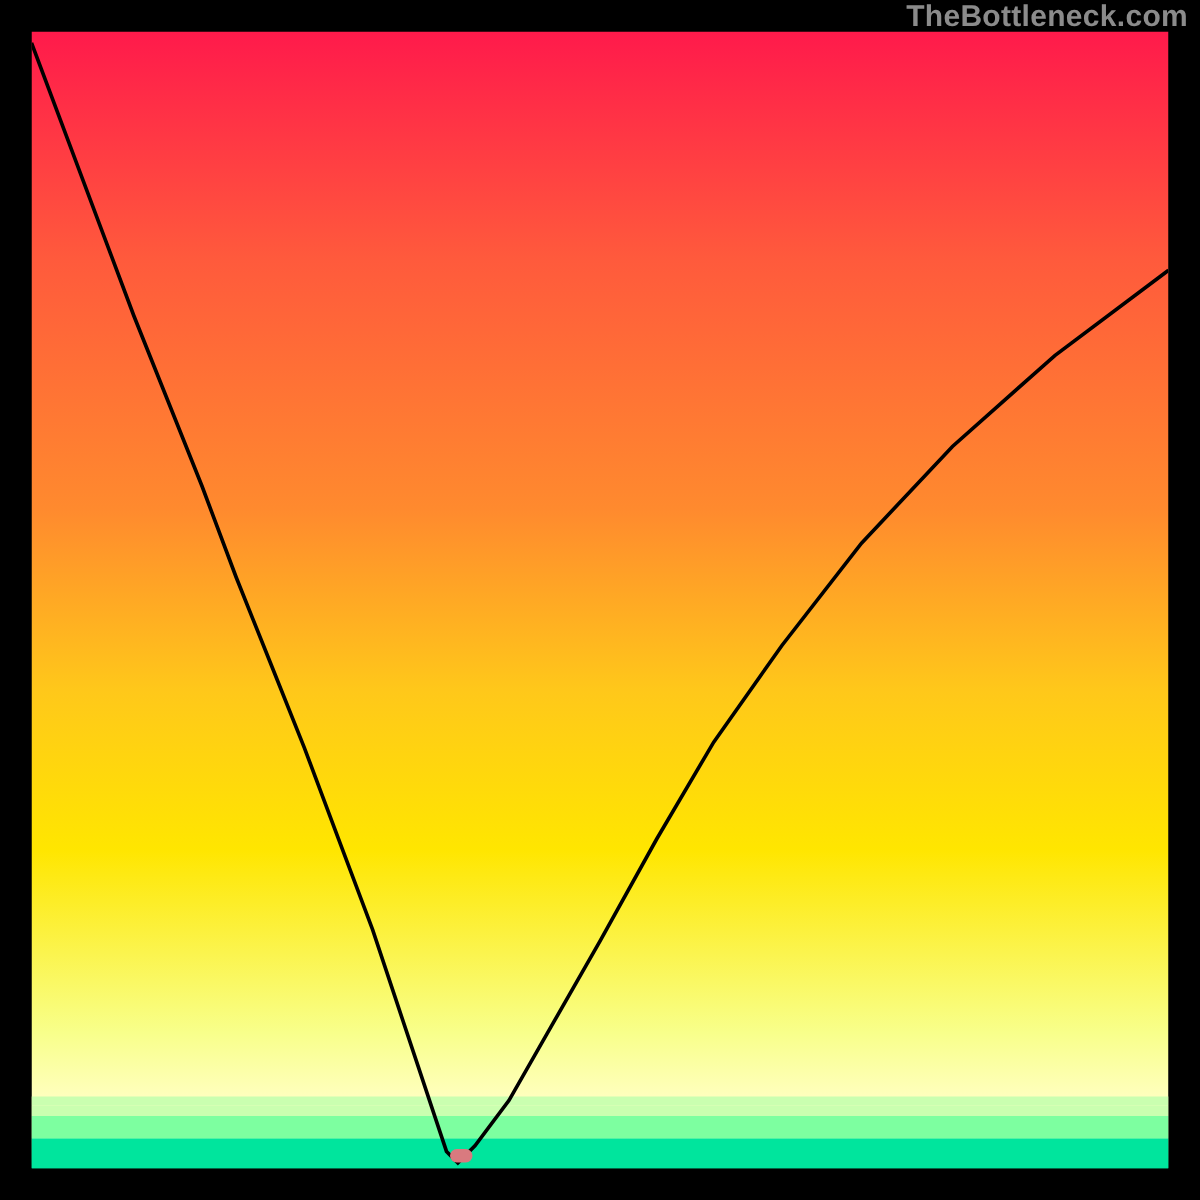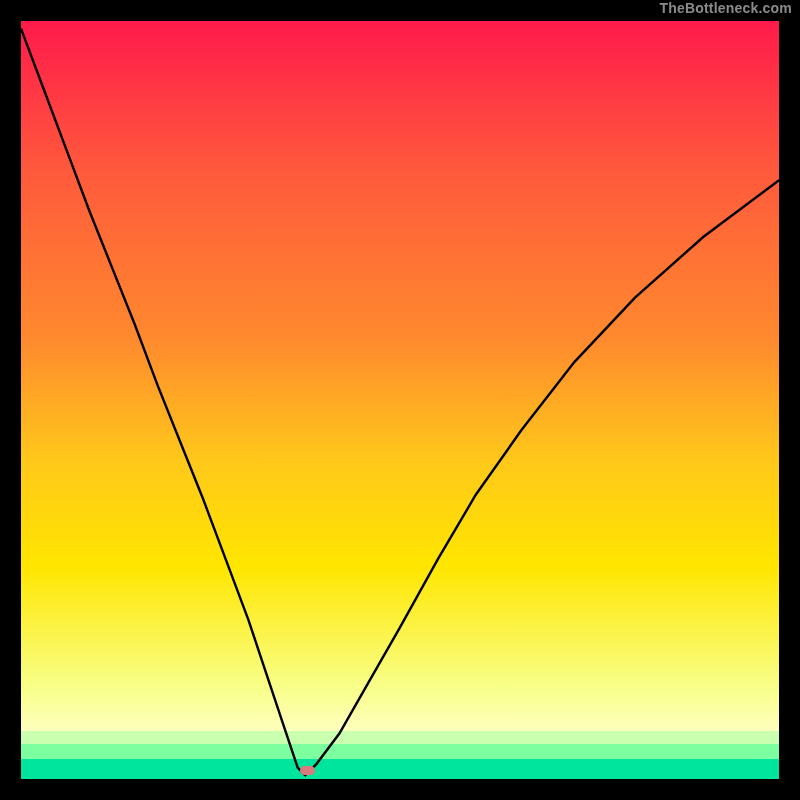--- a/index.html
+++ b/index.html
@@ -35,21 +35,21 @@
   .marker {
     position: absolute;
     background: #d97a7f;
     border-radius: 6px;
   }
   .watermark {
     position: absolute;
     top: 0;
     right: 8px;
     font-family: Arial, Helvetica, sans-serif;
-    font-size: 14px;
+    font-size: 20px;
     font-weight: 600;
     color: #8b8b8b;
     letter-spacing: 0.2px;
   }
 </style>
 </head>
 <body>
 
 <div class="frame">
 

